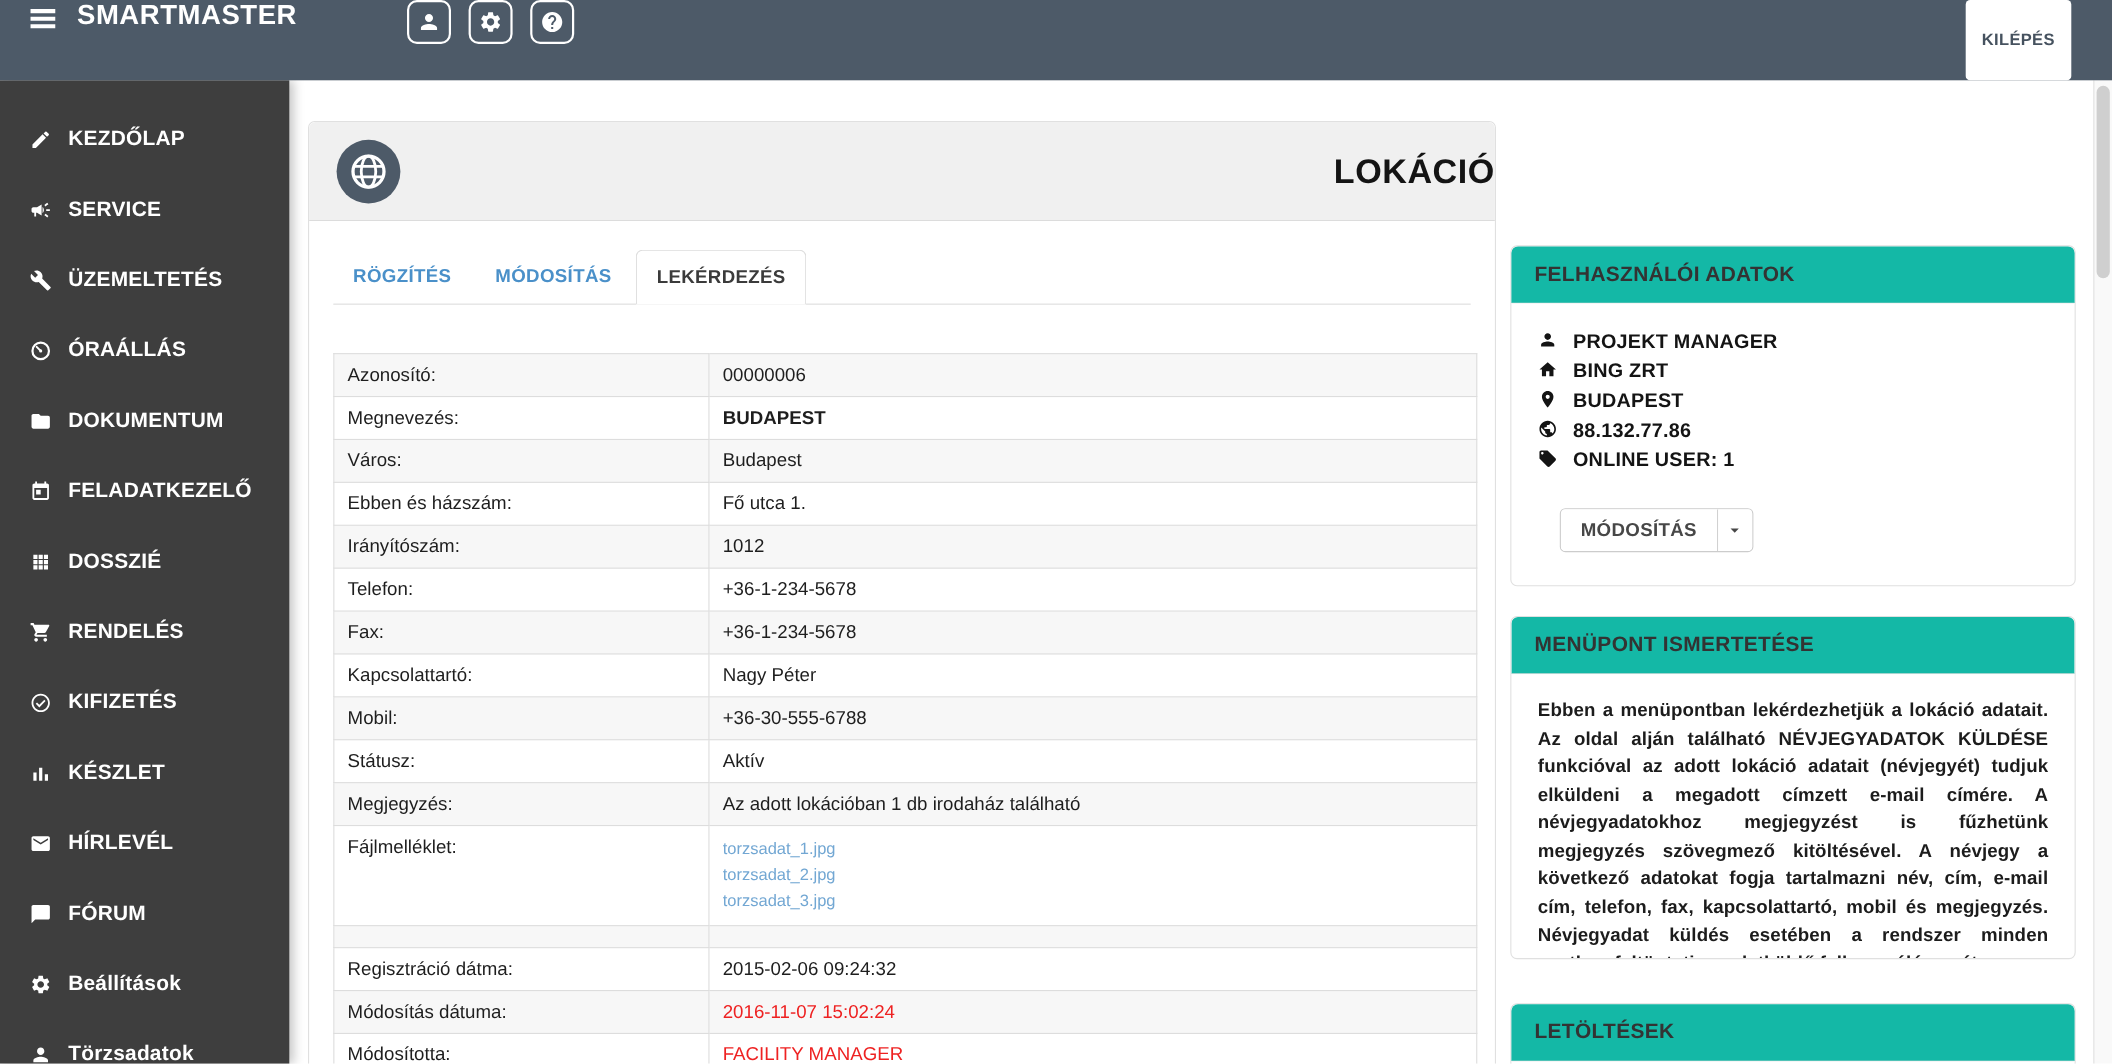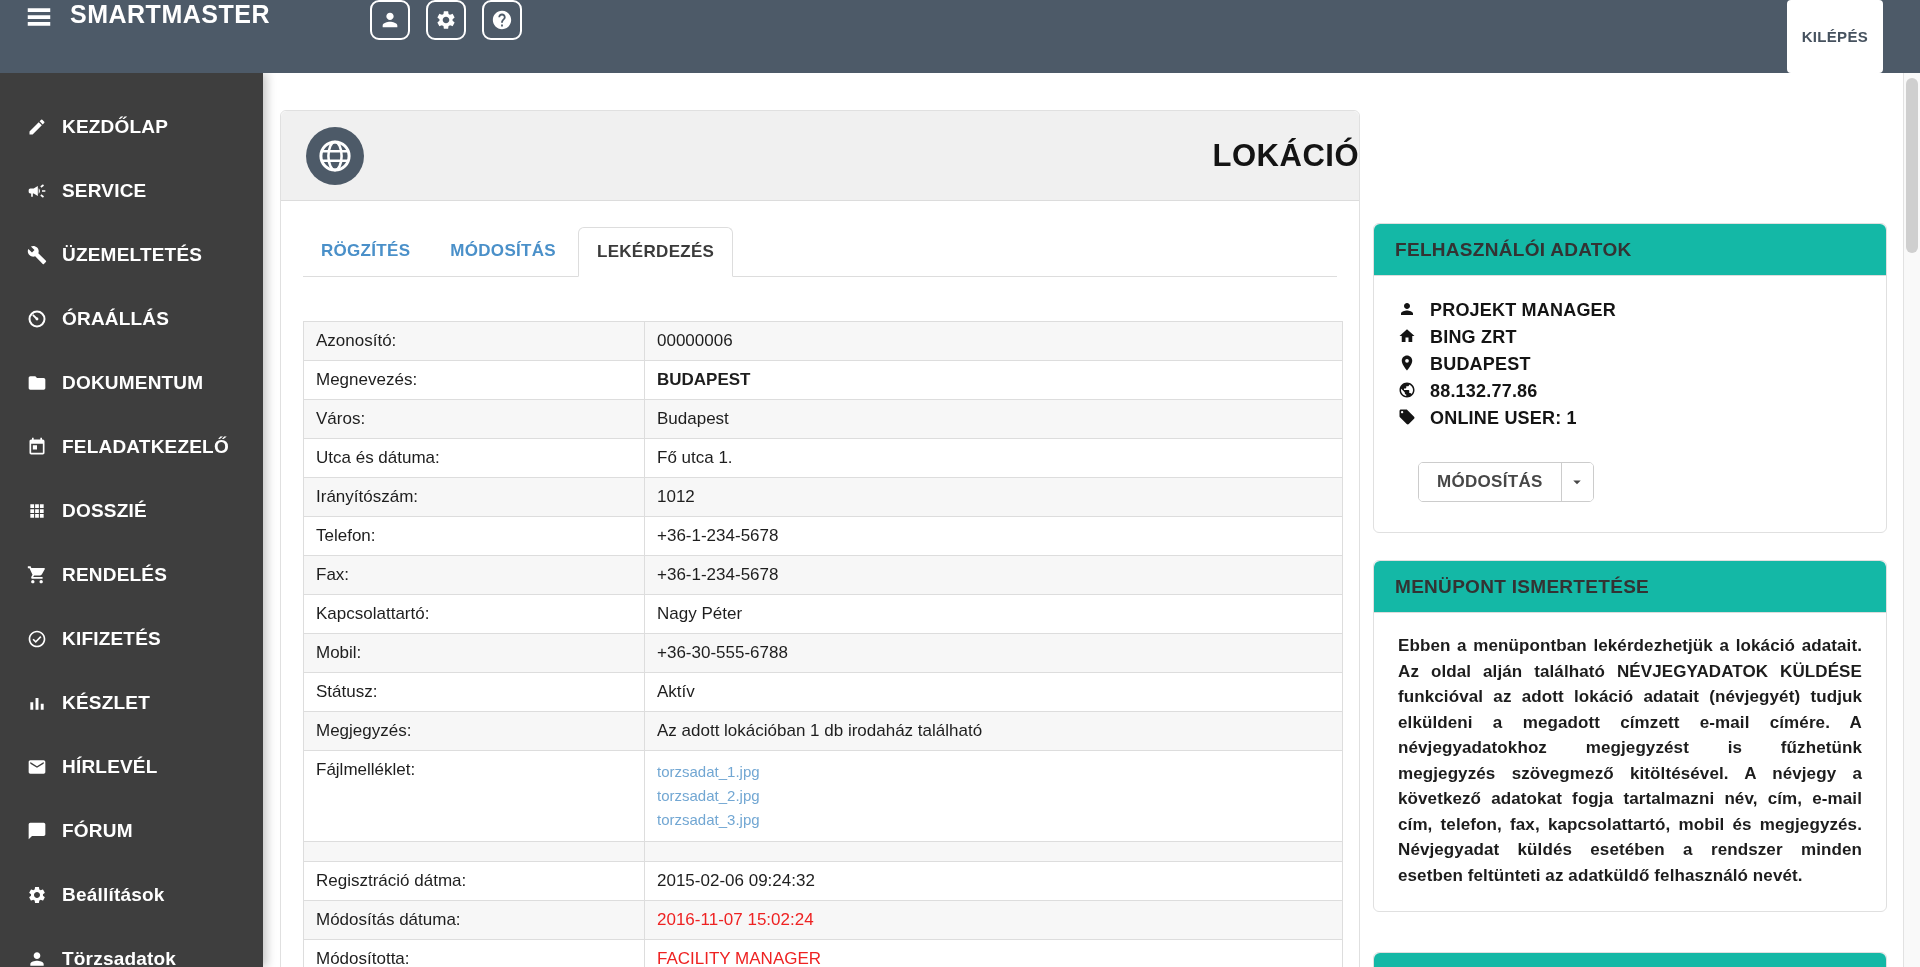--- a/index.html
+++ b/index.html
@@ -45,21 +45,21 @@
   
   .right-col { position:absolute; left:1110px; top:150px; width:514px; }
   .side-panel { background:#fff; border:1px solid #e0e0e0; border-radius:6px; margin-bottom:27px; }
   .side-panel-header { background:#14b8a6; border-bottom:1px solid #dcdcdc; border-radius:6px 6px 0 0; padding:15px 21px 14px; font-size:19px; font-weight:700; color:#333; letter-spacing:.3px; }
   .user-body { padding:24px 24px 30px; }
   .user-line { display:flex; margin-bottom:6px; color:#141414; font-weight:700; font-size:18px; letter-spacing:.2px; }
   .user-line .icon { width:18px; height:18px; margin-right:14px; display:inline-flex; flex:none; }
   .split-btn { margin:27px 0 0 20px; display:inline-flex; border:1px solid #ccc; border-radius:5px; background:#fff; overflow:hidden; }
   .split-main { padding:9px 18px; font-family:inherit; font-size:17px; font-weight:700; color:#474747; background:#fff; border:none; border-right:1px solid #ccc; cursor:pointer; letter-spacing:.3px; }
   .split-caret { width:31px; background:#fff; border:none; color:#474747; display:flex; align-items:center; justify-content:center; cursor:pointer; }
-  .info-panel { height:352px; overflow:hidden; }
+  .info-panel { height:312px; overflow:hidden; }
   .info-body { padding:20px 24px 26px; font-size:17px; font-weight:700; color:#1c1c1c; line-height:25.5px; text-align:justify; letter-spacing:.1px; }
   .dl-panel { margin-top:40px; }
   .dl-body { height:46px; }
 
   
   .scrollbar { position:absolute; top:73px; right:0; bottom:0; width:17px; background:#f9f9f9; border-left:1px solid #e2e2e2; z-index:15; }
   .scroll-thumb { position:absolute; top:5px; left:2px; width:12px; height:175px; background:#cfcfcf; border-radius:6px; cursor:pointer; }
 
   svg { display:block; }
 </style>
@@ -249,21 +249,21 @@
             </tr>
             <tr>
               <td class="lbl">Megnevezés:</td>
               <td><span class="val-bold">BUDAPEST</span></td>
             </tr>
             <tr>
               <td class="lbl">Város:</td>
               <td><span>Budapest</span></td>
             </tr>
             <tr>
-              <td class="lbl">Utca és dátuma:</td>
+              <td class="lbl">Ebben és házszám:</td>
               <td><span>Fő utca 1.</span></td>
             </tr>
             <tr>
               <td class="lbl">Irányítószám:</td>
               <td><span>1012</span></td>
             </tr>
             <tr>
               <td class="lbl">Telefon:</td>
               <td><span>+36-1-234-5678</span></td>
             </tr>

